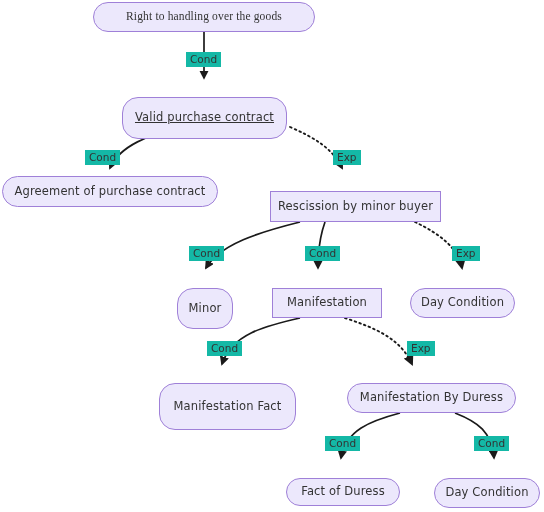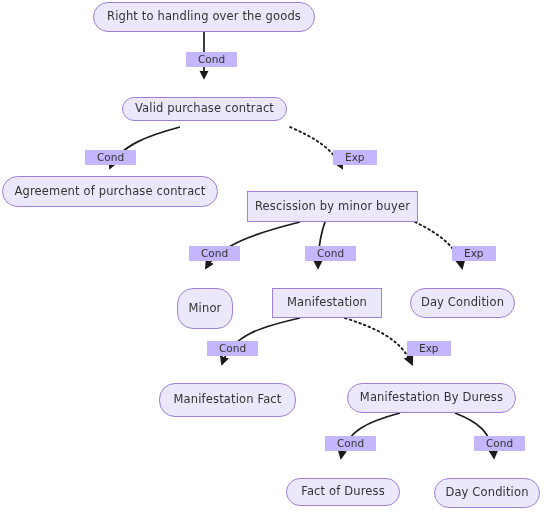--- a/index.html
+++ b/index.html
@@ -37,25 +37,25 @@
     color: #333333;
     font-size: 11.5px;
     line-height: 1;
     white-space: nowrap;
     letter-spacing: 0.15px;
   }
   .node.rounded { border-radius: 16px; }
   .node.rect { border-radius: 0px; }
   .edge-label {
     position: absolute;
-    background: #c4b5fd;
+    background: #14b8a6;
     color: #333333;
     font-size: 10.5px;
     line-height: 1.25;
-    padding: 1px 12px;
+    padding: 1px 4px;
     white-space: nowrap;
     box-sizing: border-box;
   }
 </style>
 </head>
 <body>
 
 <div id="diagram">
 
   <svg id="edge-layer" viewBox="0 0 544 512" xmlns="http://www.w3.org/2000/svg">
@@ -72,42 +72,42 @@
         <path d="M 325,222 C 320,236 318,250 318,268" fill="none" stroke="#1a1a1a" stroke-width="1.7" stroke-linecap="butt" marker-end="url(#arrowhead)"></path>
         <path d="M 415,222 C 440,234 458,248 462,268" fill="none" stroke="#1a1a1a" stroke-width="1.9" stroke-dasharray="1.6 3.4" stroke-linecap="round" marker-end="url(#arrowhead)"></path>
         <path d="M 300,318 C 265,326 232,334 222,364" fill="none" stroke="#1a1a1a" stroke-width="1.7" stroke-linecap="butt" marker-end="url(#arrowhead)"></path>
         <path d="M 345,318 C 375,328 400,338 412,364" fill="none" stroke="#1a1a1a" stroke-width="1.9" stroke-dasharray="1.6 3.4" stroke-linecap="round" marker-end="url(#arrowhead)"></path>
         <path d="M 400,413 C 370,421 346,430 341,458" fill="none" stroke="#1a1a1a" stroke-width="1.7" stroke-linecap="butt" marker-end="url(#arrowhead)"></path>
         <path d="M 455,413 C 478,422 492,432 494,458" fill="none" stroke="#1a1a1a" stroke-width="1.7" stroke-linecap="butt" marker-end="url(#arrowhead)"></path>
       </g>
   </svg>
 
   <div id="node-layer">
-      <div class="node rounded" style="left: 93px; top: 2px; width: 222px; height: 30px;">
+      <div class="node rounded" style="left: 93px; top: 2px; width: 222px; height: 30px; font-family: Liberation Serif, serif;">
         <span>Right to handling over the goods</span>
       </div>
-      <div class="node rounded" style="left: 122px; top: 97px; width: 165px; height: 24px;">
+      <div class="node rounded" style="left: 122px; top: 97px; width: 165px; height: 42px; text-decoration: underline;">
         <span>Valid purchase contract</span>
       </div>
       <div class="node rounded" style="left: 2px; top: 176px; width: 216px; height: 31px;">
         <span>Agreement of purchase contract</span>
       </div>
-      <div class="node rect" style="left: 247px; top: 191px; width: 171px; height: 31px;">
+      <div class="node rect" style="left: 270px; top: 191px; width: 171px; height: 31px;">
         <span>Rescission by minor buyer</span>
       </div>
       <div class="node rounded" style="left: 177px; top: 288px; width: 56px; height: 41px;">
         <span>Minor</span>
       </div>
       <div class="node rect" style="left: 272px; top: 288px; width: 110px; height: 30px;">
         <span>Manifestation</span>
       </div>
       <div class="node rounded" style="left: 410px; top: 288px; width: 105px; height: 30px;">
         <span>Day Condition</span>
       </div>
-      <div class="node rounded" style="left: 159px; top: 383px; width: 137px; height: 34px;">
+      <div class="node rounded" style="left: 159px; top: 383px; width: 137px; height: 47px;">
         <span>Manifestation Fact</span>
       </div>
       <div class="node rounded" style="left: 347px; top: 383px; width: 169px; height: 30px;">
         <span>Manifestation By Duress</span>
       </div>
       <div class="node rounded" style="left: 286px; top: 478px; width: 114px; height: 28px;">
         <span>Fact of Duress</span>
       </div>
       <div class="node rounded" style="left: 434px; top: 478px; width: 106px; height: 30px;">
         <span>Day Condition</span>

